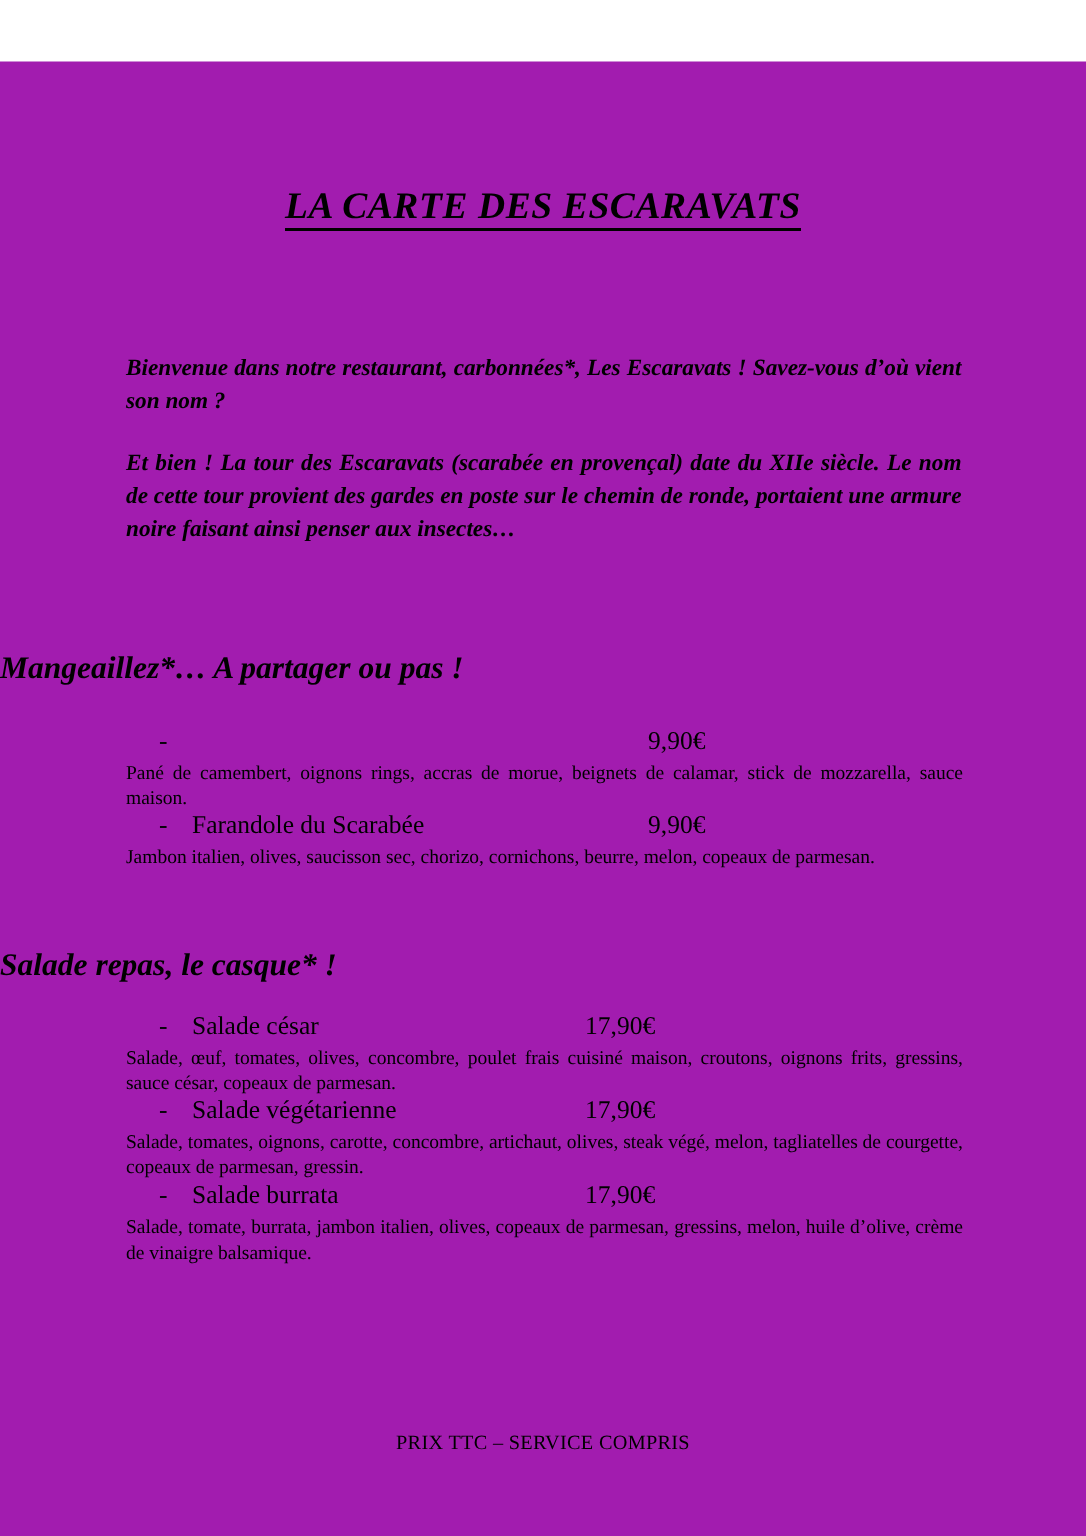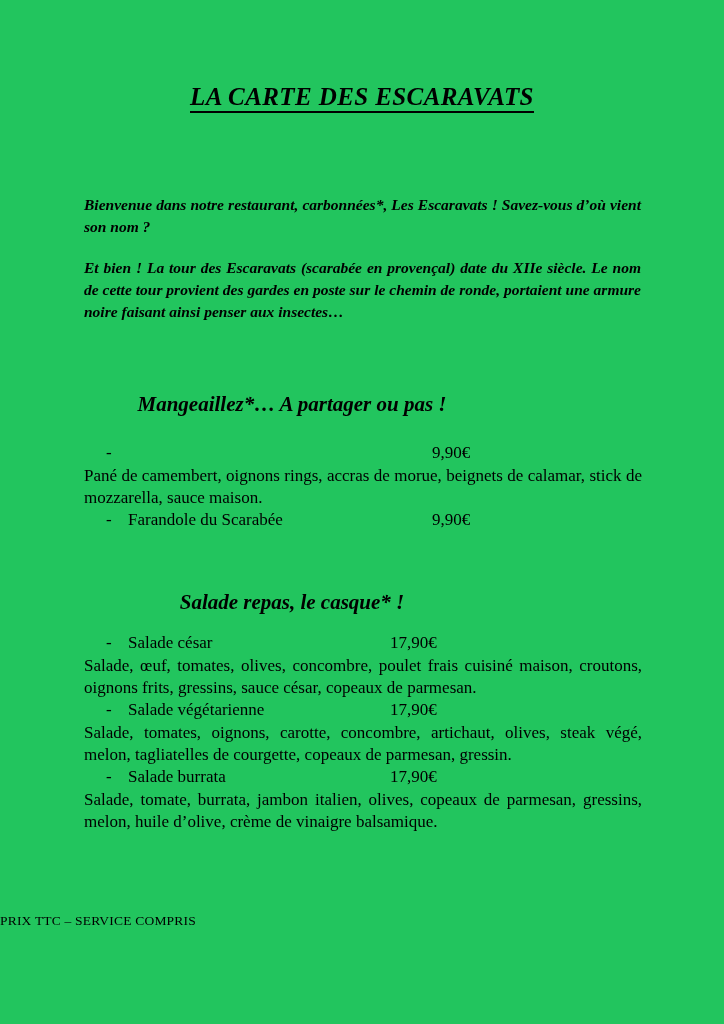--- a/index.html
+++ b/index.html
@@ -12,21 +12,22 @@
     height: 1024px;
     position: relative;
     font-family: "Liberation Serif", "DejaVu Serif", serif;
     color: #000000;
     overflow: hidden;
   }
 
   .page {
     position: absolute;
     inset: 0;
-    background: #22c55e;
+    background: #a21caf;
+    margin-top: 41px;
   }
 
   
   .doc-title {
     position: absolute;
     top: 83px;
     left: 0;
     width: 724px;
     text-align: center;
     font-size: 25px;
@@ -51,21 +52,20 @@
     line-height: 1.42;
   }
   #intro-1 { top: 178px; }
   #intro-2 { top: 241px; }
 
   
   .section-heading {
     position: absolute;
     left: 0;
     width: 584px;
-    text-align: center;
     font-size: 21px;
     font-weight: bold;
     font-style: italic;
   }
   #heading-mangeaillez { top: 392px; }
   #heading-salades { top: 590px; }
 
   
   .menu-section {
     position: absolute;
@@ -95,35 +95,36 @@
     top: 0;
   }
 
   
   #section-mangeaillez .item-name { left: 44px; }
   #section-mangeaillez .item-price { left: 348px; }
   #section-salades .item-name { left: 44px; text-align: right; }
   #section-salades .item-price { left: 306px; }
 
   .item-desc {
-    font-size: 17px;
+    font-size: 13px;
     line-height: 1.32;
     text-align: justify;
     width: 558px;
     margin: 0;
   }
 
   .item-block { margin-bottom: 0; }
 
   
   .footer-note {
     position: absolute;
     top: 913px;
     left: 0;
     width: 724px;
+    text-align: center;
     font-size: 13.5px;
     letter-spacing: 0.2px;
   }
 </style>
 </head>
 <body>
 
 <div class="page">
 
   <div class="doc-title">
@@ -145,20 +146,21 @@
       </div>
       <p class="item-desc">Pané de camembert, oignons rings, accras de morue, beignets de calamar, stick de mozzarella, sauce maison.</p>
     </div>
 
     <div class="item-block">
       <div class="item-row">
         <span class="item-dash">-</span>
         <span class="item-name">Farandole du Scarabée</span>
         <span class="item-price">9,90€</span>
       </div>
+      <p class="item-desc">Jambon italien, olives, saucisson sec, chorizo, cornichons, beurre, melon, copeaux de parmesan.</p>
     </div>
 
   </div>
 
   <div class="section-heading" id="heading-salades">Salade repas, le casque* !</div>
 
   <div class="menu-section" id="section-salades">
 
     <div class="item-block">
       <div class="item-row">

